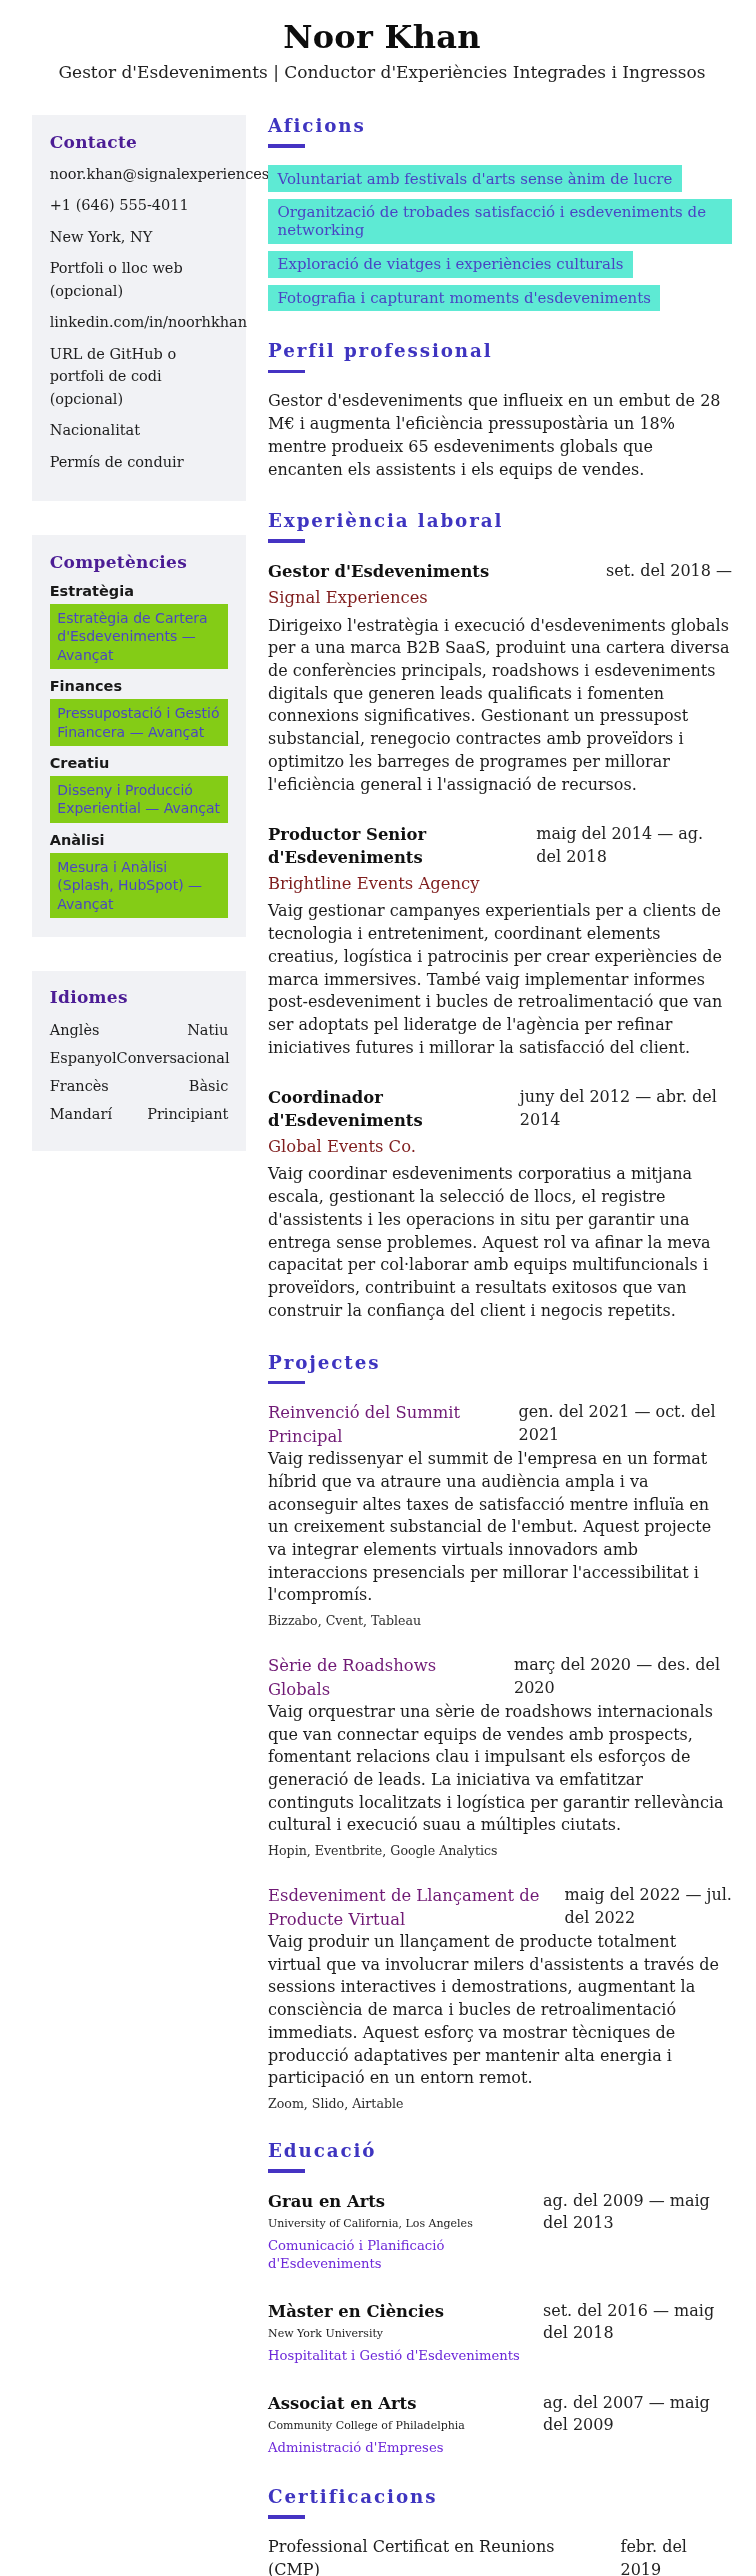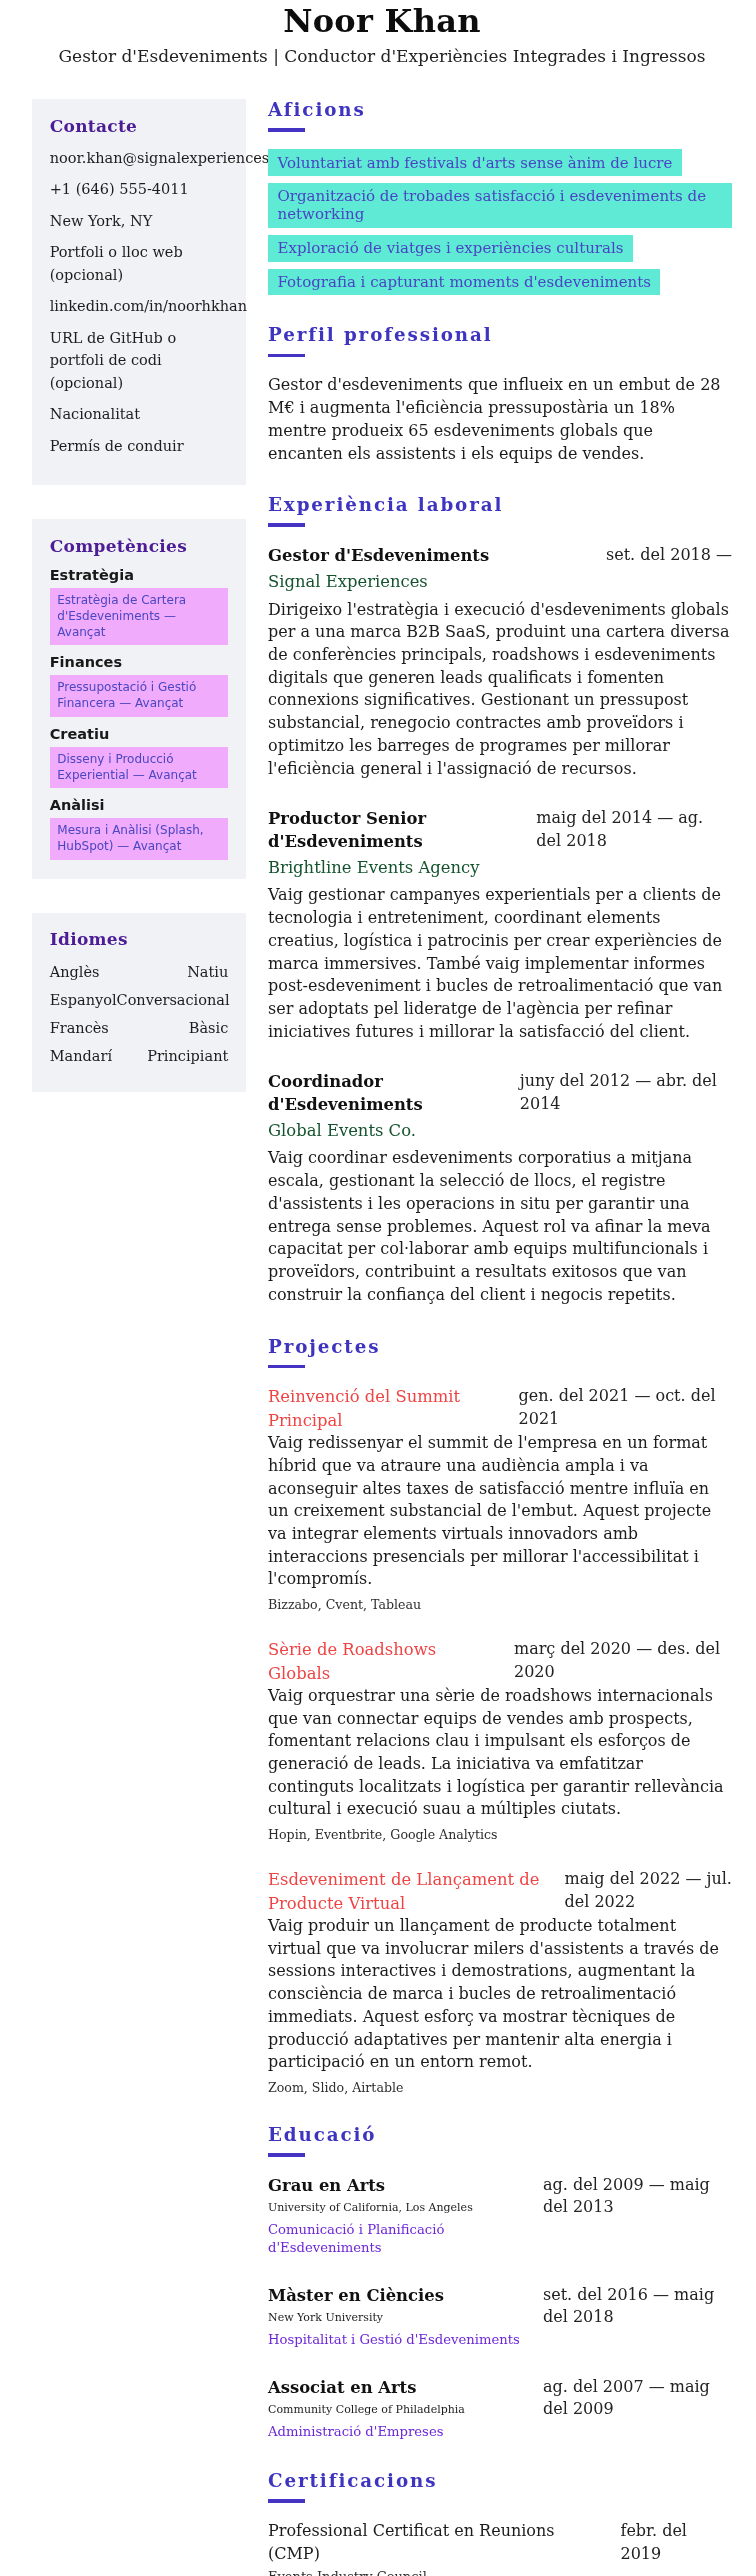--- a/index.html
+++ b/index.html
@@ -2,21 +2,21 @@
 <html style="font-size:10px"><head>
 <meta charset="utf-8">
 <style>
   * { margin: 0; padding: 0; box-sizing: border-box; }
   html, body { background: #ffffff; }
   body {
     width: 757px; height: 2576px; overflow: hidden;
     font-family: "DejaVu Serif", "Liberation Serif", serif;
     color: #1f1f1f;
   }
-  .page { width: 757px; height: 1876px; padding: 2px 25px 0 32px; }
+  .page { width: 757px; height: 1876px; padding: 18px 25px 0 32px; }
 
   
   .hdr { text-align: center; }
   .hdr-name { font-size: 32px; font-weight: 700; color: #0d0d0d; letter-spacing: 0.3px; }
   .hdr-sub { font-size: 17px; color: #222; margin-top: 6.3px; }
 
   
   .columns { display: flex; margin-top: 33px; }
   .sidebar { width: 214px; flex: 0 0 214px; }
   .main { flex: 1 1 auto; margin-left: 22px; min-width: 0; }
@@ -25,45 +25,45 @@
   .sbox { background: #f1f2f5; padding: 16.4px 17.7px 19px 17.7px; margin-bottom: 34px; }
   .sbox-title { font-size: 17px; font-weight: 700; color: #4c1d95; letter-spacing: 0.3px; margin-bottom: 11.4px; }
   .contact-item { font-size: 14.5px; line-height: 1.56; color: #1d1d1d; margin-bottom: 8.8px; white-space: normal; }
   .contact-item.nowrap { white-space: nowrap; }
   .skill-cat {
     font-family: "DejaVu Sans", "Liberation Sans", sans-serif;
     font-size: 14.5px; font-weight: 700; color: #191919; margin: 8.8px 0 5px 0;
   }
   .skill-tag {
     font-family: "DejaVu Sans", "Liberation Sans", sans-serif;
-    background: #f0abfc; color: #4b46c2; font-size: 12px; line-height: 1.32;
+    background: #84cc16; color: #4b46c2; font-size: 14px; line-height: 1.32;
     padding: 5px 7.6px; display: block;
   }
   .lang-row { display: flex; justify-content: space-between; font-size: 14.5px; line-height: 1.6; color: #1d1d1d; margin-bottom: 5px; }
   .lang-level { text-align: right; }
 
   
   .section { margin-bottom: 29px; }
   .sec-title { font-size: 18.3px; font-weight: 700; letter-spacing: 1.9px; color: #3e34c0; }
   .sec-bar { width: 37px; height: 3.8px; background: #4533c3; margin-top: 8.2px; margin-bottom: 17px; }
 
   .hobby-tag {
     display: table; background: #5eead4; color: #4a44c4;
     font-size: 15px; padding: 4.4px 9.5px; margin-bottom: 7px;
   }
 
   .body-text { font-size: 16px; line-height: 1.42; color: #1c1c1c; }
 
   .entry { margin-bottom: 26.5px; }
   .entry-head { display: flex; align-items: flex-start; }
   .entry-title { flex: 1 1 auto; font-size: 16.4px; font-weight: 700; line-height: 1.42; color: #111; }
-  .entry-title.normal { font-weight: 400; color: #ef4444; }
+  .entry-title.normal { font-weight: 400; color: #701a75; }
   .entry-date { flex: 0 1 auto; margin-left: 11.4px; max-width: 218px; font-size: 16px; line-height: 1.42; color: #222; text-align: left; }
   .entry-date.fixed { flex: 0 0 189px; max-width: 189px; }
-  .company { font-size: 16.4px; color: #14532d; margin-top: 4.4px; }
+  .company { font-size: 16.4px; color: #7f1d1d; margin-top: 4.4px; }
   .entry-desc { margin-top: 7.6px; }
   .tools { font-size: 12.6px; color: #2d2d2d; margin-top: 5.7px; }
 
   .edu-left { flex: 1 1 auto; min-width: 0; padding-right: 6.3px; }
   .edu-degree { font-size: 16.4px; font-weight: 700; color: #111; line-height: 1.42; }
   .edu-school { font-size: 11px; color: #1c1c1c; line-height: 1.42; margin-top: 3.2px; }
   .edu-field { font-size: 13.2px; color: #6d28d9; line-height: 1.38; margin-top: 5px; }
 
   .cert { margin-bottom: 17.7px; }
   .cert-name { flex: 1 1 auto; font-size: 16px; font-weight: 400; color: #1c1c1c; line-height: 1.42; }

